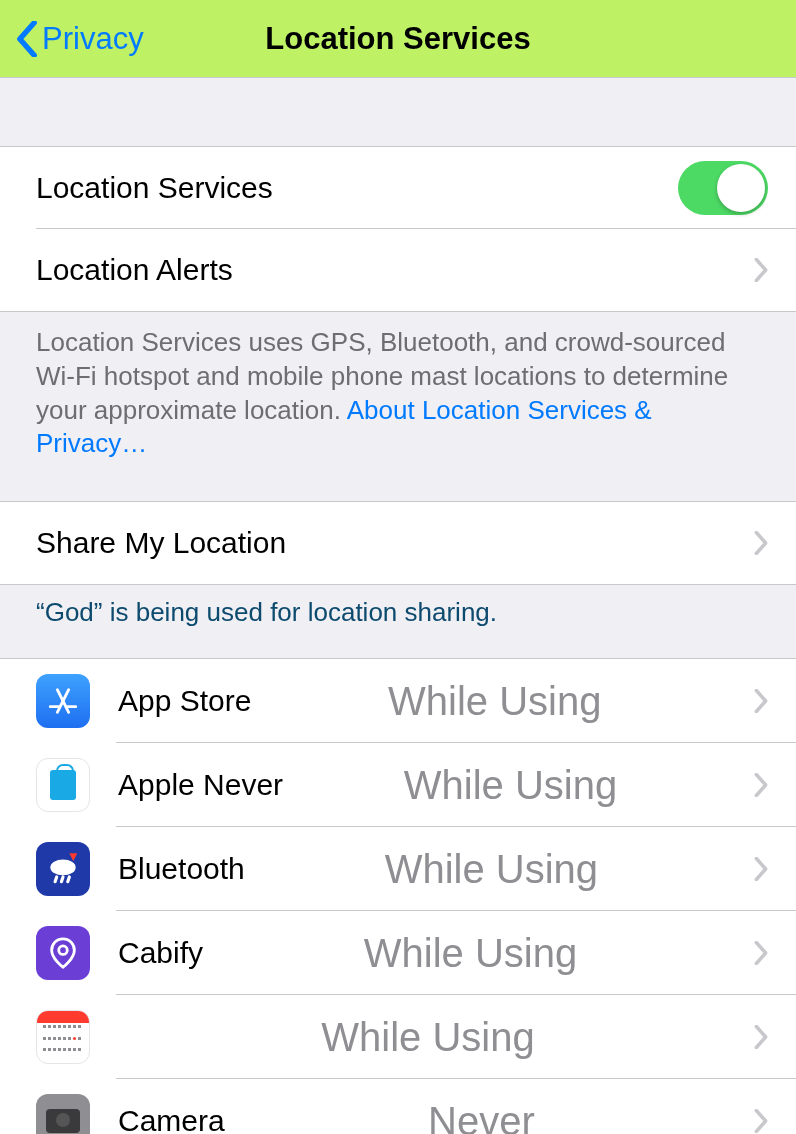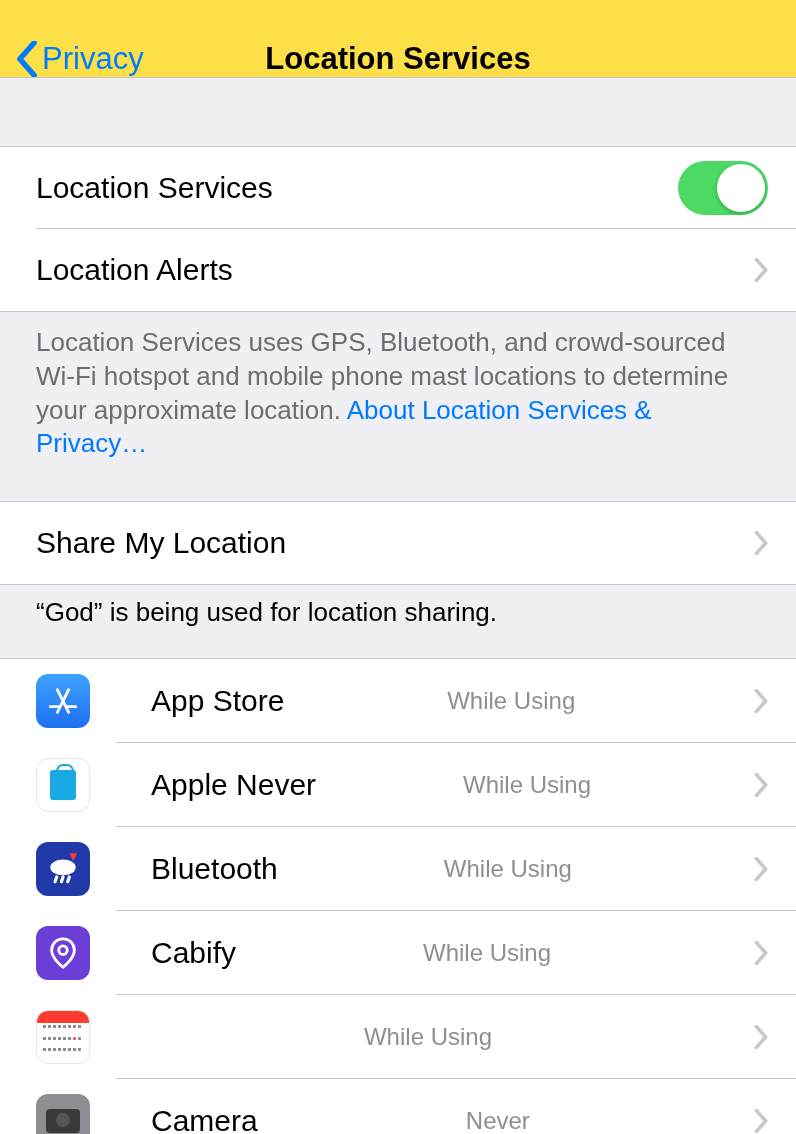--- a/index.html
+++ b/index.html
@@ -5,23 +5,23 @@
     * { box-sizing: border-box; margin: 0; padding: 0; }
     body {
       font-family: -apple-system, "Helvetica Neue", Helvetica, Arial, sans-serif;
       background: #efeff4;
       width: 796px;
       font-size: 27px;
       color: #000;
     }
     .navbar {
       display: flex;
-      align-items: flex-end;
+      align-items: center;
       height: 78px;
-      background: #fde047;
+      background: #bef264;
       border-bottom: 1px solid #c8c7cc;
       position: relative;
     }
     .back-btn {
       display: flex;
       align-items: center;
       color: #007aff;
       margin-left: 16px;
       font-size: 31px;
       cursor: pointer;
@@ -81,31 +81,30 @@
     .chevron svg { width: 14px; height: 24px; display:block; }
     .footer-text {
       padding: 14px 36px 40px;
       color: #6d6d72;
       font-size: 26px;
       line-height: 1.3;
     }
     .footer-text a { color: #007aff; text-decoration: none; }
     .footer-small {
       padding: 12px 36px 30px;
-      color: #000000;
+      color: #0c4a6e;
       font-size: 26px;
     }
     .app-row {
       display: flex;
       align-items: center;
       min-height: 84px;
       padding-right: 28px;
       padding-left: 36px;
       position: relative;
-      gap: 33px;
     }
     .app-row::after {
       content:"";
       position:absolute;
       bottom:0;
       left: 116px;
       right:0;
       height:1px;
       background:#c8c7cc;
     }
@@ -117,21 +116,21 @@
       margin-right: 28px;
       flex-shrink: 0;
       display:flex;
       align-items:center;
       justify-content:center;
     }
     .app-name { font-size: 30px; }
     .app-value {
       margin-left: auto;
       color: #8e8e93;
-      font-size: 24px;
+      font-size: 40px;
       margin-right: 16px;
     }
     
     .icon-appstore { background: linear-gradient(180deg,#3ea2ff,#1e6ff1); }
     .icon-applestore { background:#fff; border:1px solid #e5e5ea; }
     .icon-buien { background:#1f3aa8; }
     .icon-cabify { background:#6b3fd6; }
     .icon-calendar { background:#fff; border:1px solid #e5e5ea; position:relative; overflow:hidden; }
     .icon-calendar .cal-top { position:absolute; top:0; left:0; right:0; height:12px; background:#ff3b30; }
     .icon-camera { background:#8e8e93; }

